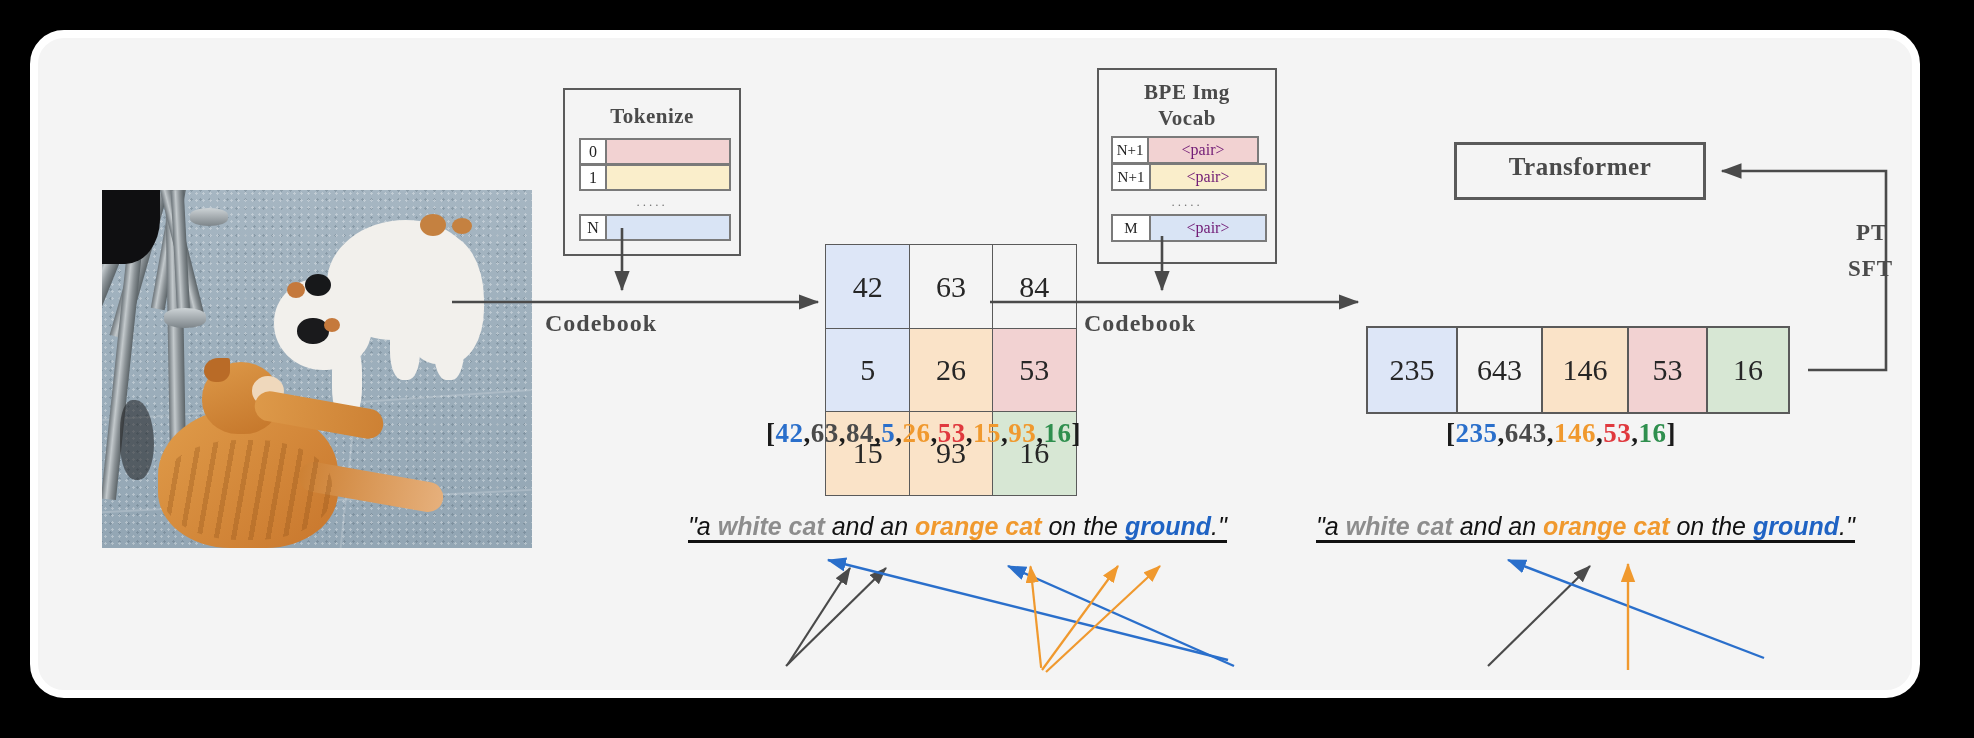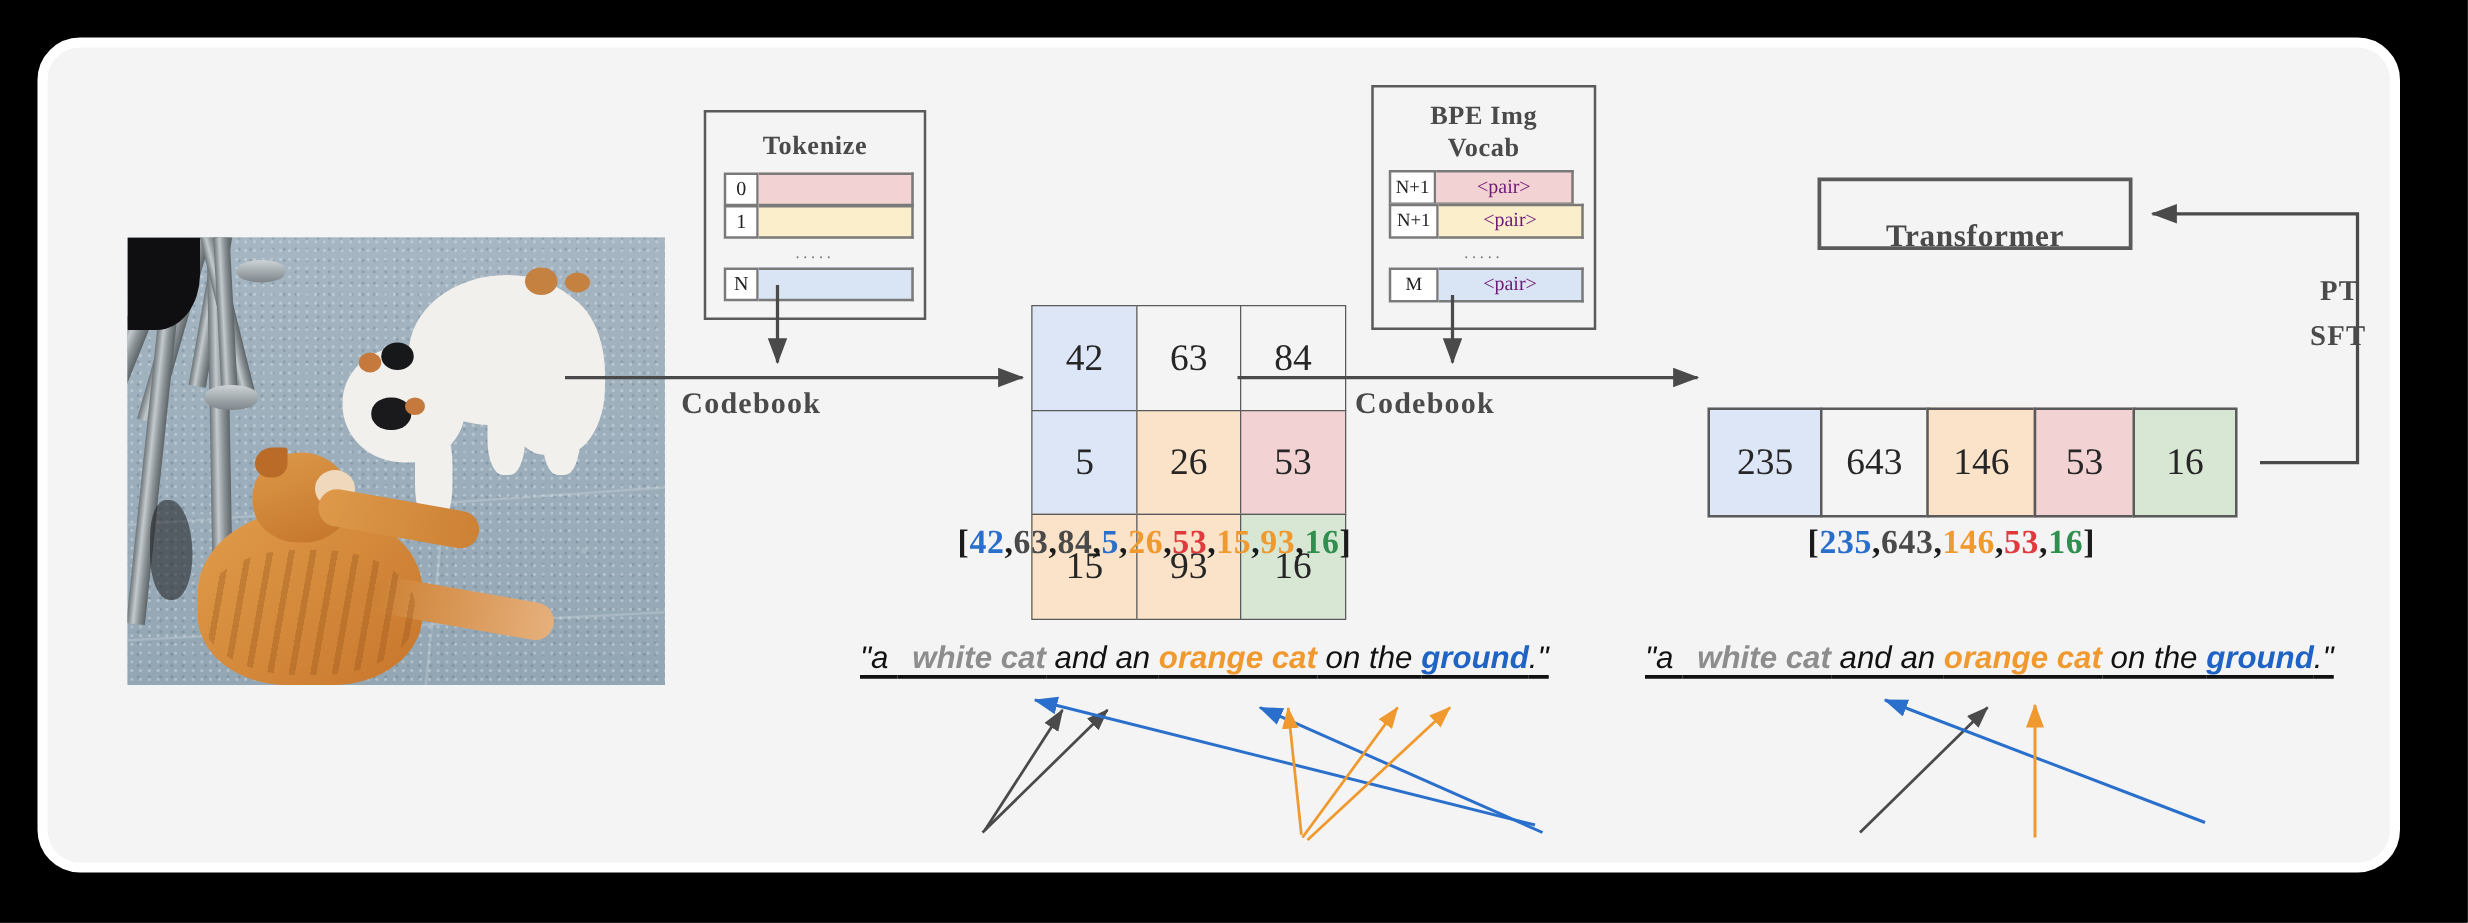--- a/index.html
+++ b/index.html
@@ -55,21 +55,21 @@
 
   
   .flowlabel{position:absolute;font-weight:bold;color:#4a4a4a;font-size:24px;letter-spacing:1px;}
 
   
   .arr{position:absolute;font-size:27px;font-weight:bold;white-space:nowrap;text-align:right;}
   .arr span{letter-spacing:.5px;}
 
   
   .cap{position:absolute;font-size:25px;font-style:italic;font-weight:bold;color:#111;white-space:nowrap;}
-  .cap .w{color:#8d8d8d;margin-left:12px;}
+  .cap .w{color:#8d8d8d;}
   .cap .o{color:#f0992e;}
   .cap .b{color:#1f63c4;}
   .cap .plain{font-weight:normal;}
   .cap u{text-decoration:none;border-bottom:3px solid #111;}
 
   svg.ov{position:absolute;left:0;top:0;width:1890px;height:668px;overflow:visible;pointer-events:none;}
 </style>
 </head>
 <body>
 
@@ -148,21 +148,21 @@
         <div class="bar mono" style="width:116px;background:#faeecb;font-size:16px;">&lt;pair&gt;</div>
       </div>
       <div class="dots mono" style="top:124px;font-size:13px;">.....</div>
       <div class="row" style="left:12px;top:144px;width:156px;height:28px;">
         <div class="idx mono" style="width:40px;font-size:15px;">M</div>
         <div class="bar mono" style="width:116px;background:#d9e4f5;font-size:16px;">&lt;pair&gt;</div>
       </div>
     </div>
 
     <div class="obox" style="left:1416px;top:104px;width:252px;height:58px;border-width:3px;">
-      <div class="boxtitle mono" style="top:31px;font-size:25px;">Transformer</div>
+      <div class="boxtitle mono" style="top:8px;font-size:25px;">Transformer</div>
     </div>
     <div class="flowlabel mono" style="left:1818px;top:182px;font-size:23px;">PT</div>
     <div class="flowlabel mono" style="left:1810px;top:218px;font-size:23px;">SFT</div>
 
     <div id="grid" style="left:788px;top:207px;">
         <div class="cell mono" style="background: rgb(221, 230, 247);">42</div>
         <div class="cell mono" style="background: rgb(244, 244, 244);">63</div>
         <div class="cell mono" style="background: rgb(244, 244, 244);">84</div>
         <div class="cell mono" style="background: rgb(221, 230, 247);">5</div>
         <div class="cell mono" style="background: rgb(250, 227, 200);">26</div>

